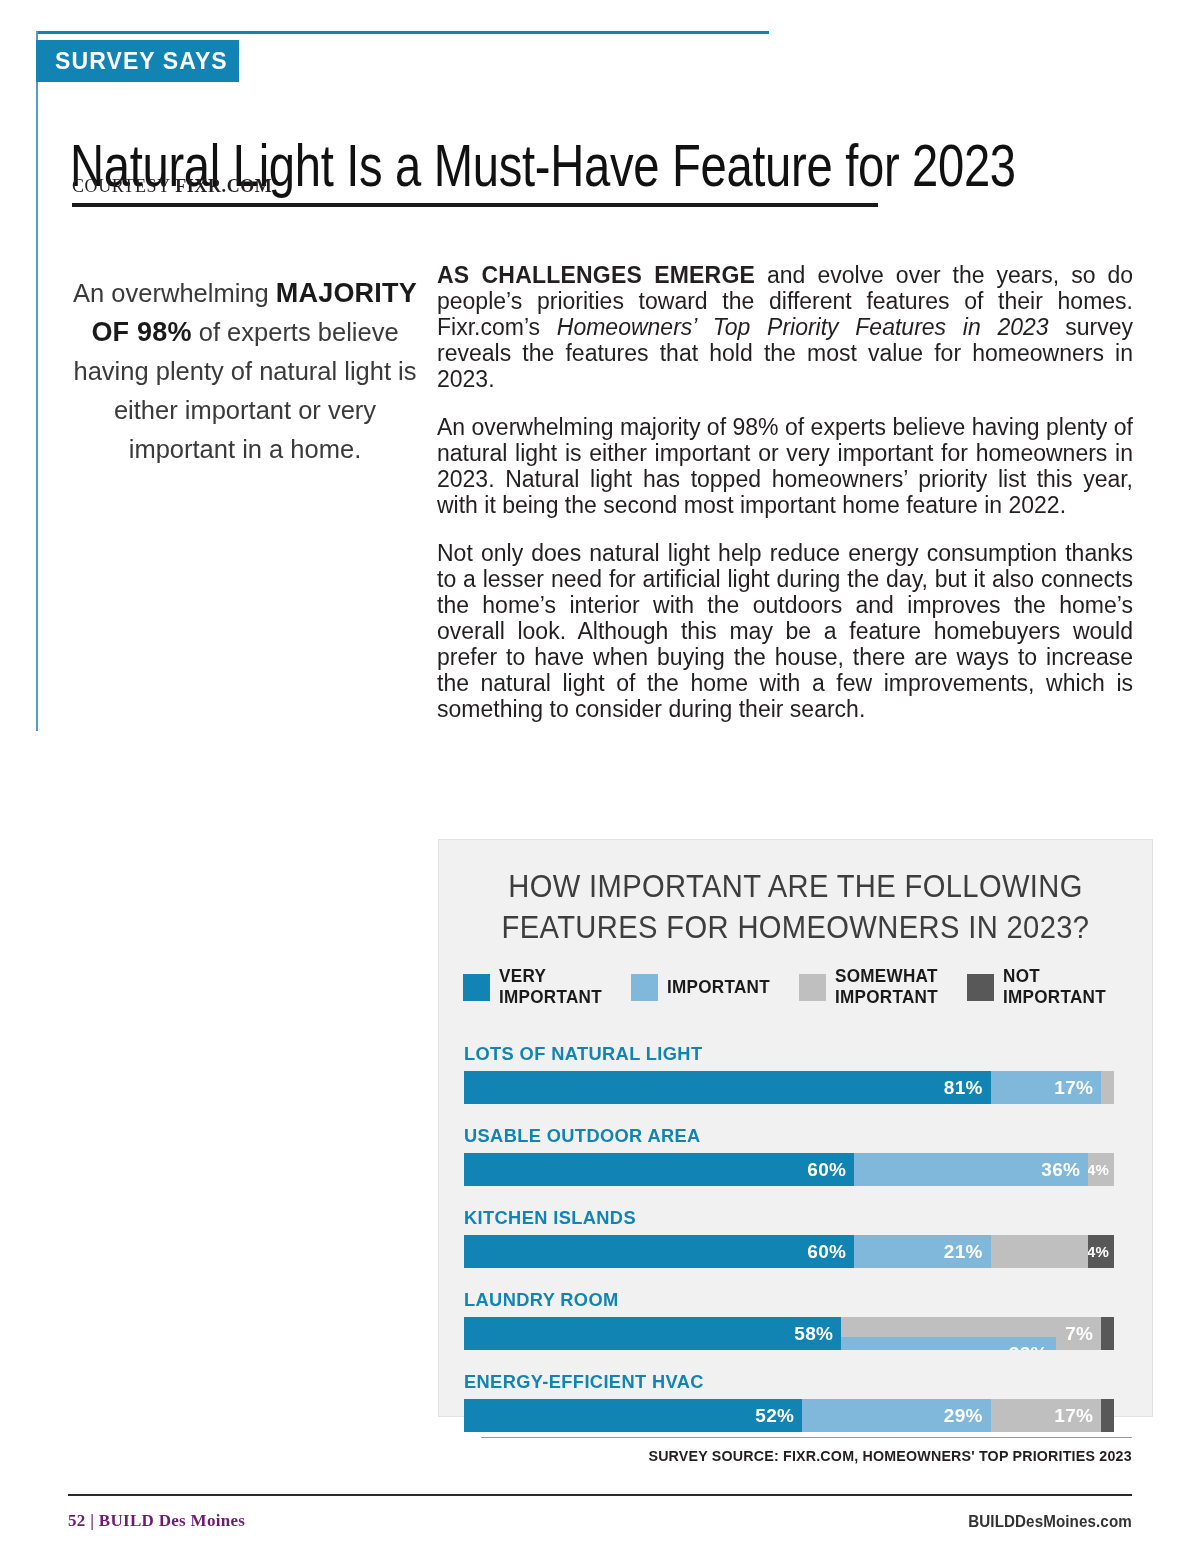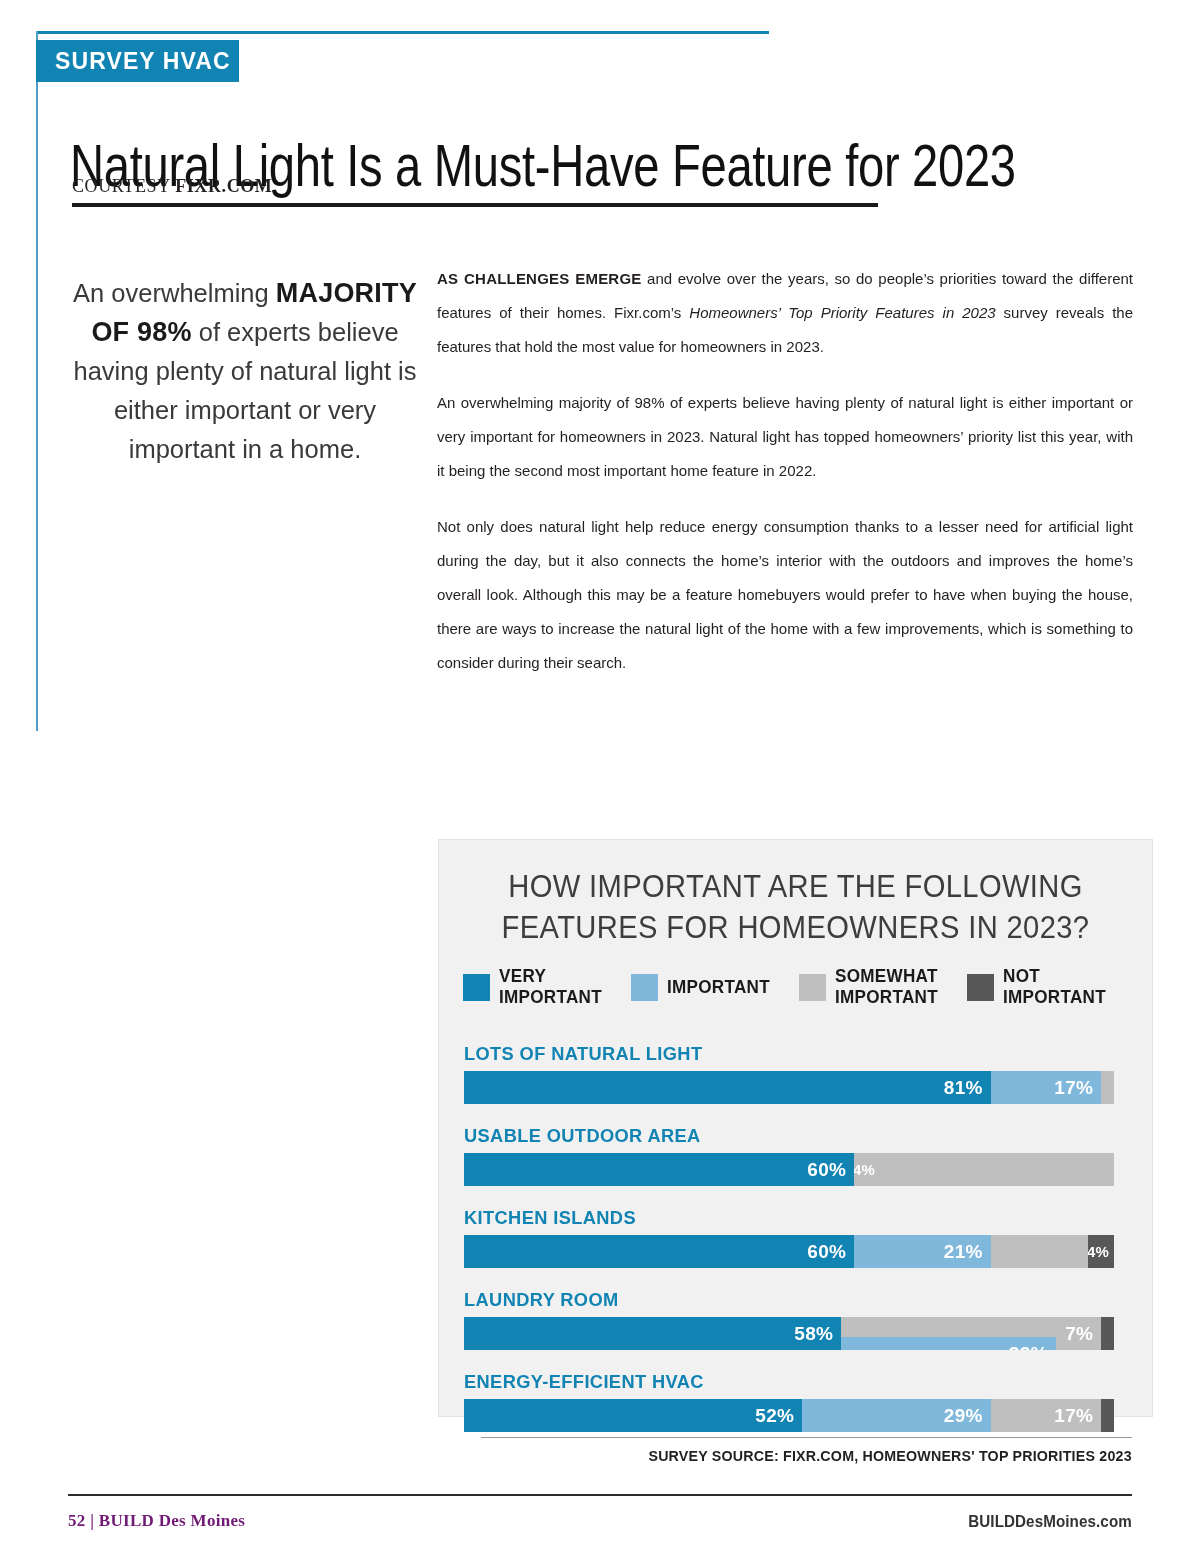--- a/index.html
+++ b/index.html
@@ -105,22 +105,22 @@
 
   
   .body-col {
     position: absolute;
     left: 437px;
     top: 262px;
     width: 696px;
   }
   .body-col p {
     margin: 0 0 22px 0;
-    font-size: 15px;
-    line-height: 34px;
+    font-size: 23px;
+    line-height: 26px;
     text-align: justify;
     color: #231f20;
   }
   .body-col p:last-child { margin-bottom: 16px; }
   .body-col .lead { font-weight: bold; letter-spacing: 0.2px; }
   .body-col .ital { font-style: italic; }
 
   
   .panel {
     position: absolute;
@@ -271,21 +271,21 @@
     transform: scaleX(0.92);
     transform-origin: right center;
   }
 </style>
 </head>
 <body>
 
 <div class="top-rule"></div>
 <div class="left-rule"></div>
 
-<div class="badge">SURVEY HVAC</div>
+<div class="badge">SURVEY SAYS</div>
 
 <h1 class="headline">Natural Light Is a Must-Have Feature for 2023</h1>
 
 <div class="courtesy"><span>COURTESY </span><b>FIXR.COM</b></div>
 <div class="headline-rule"></div>
 
 <div class="pullquote">
   <span>An overwhelming</span>
   <span class="strong">MAJORITY OF 98%</span>
   <span>of experts believe having plenty of natural light is either important or very important in a home.</span>
@@ -334,20 +334,23 @@
           </div>
           <div class="seg small" style="width: 2%; background: rgb(191, 191, 191);"></div>
         </div>
       </div>
       <div class="bar-group">
         <div class="bar-label">USABLE OUTDOOR AREA</div>
         <div class="bar-track">
           <div class="seg" style="width: 60%; background: rgb(17, 132, 180);">
             <span>60%</span>
           </div>
+          <div class="seg" style="width: 36%; background: rgb(127, 184, 219);">
+            <span>36%</span>
+          </div>
           <div class="seg small" style="width: 4%; background: rgb(191, 191, 191);">
             <span>4%</span>
           </div>
         </div>
       </div>
       <div class="bar-group">
         <div class="bar-label">KITCHEN ISLANDS</div>
         <div class="bar-track">
           <div class="seg" style="width: 60%; background: rgb(17, 132, 180);">
             <span>60%</span>

